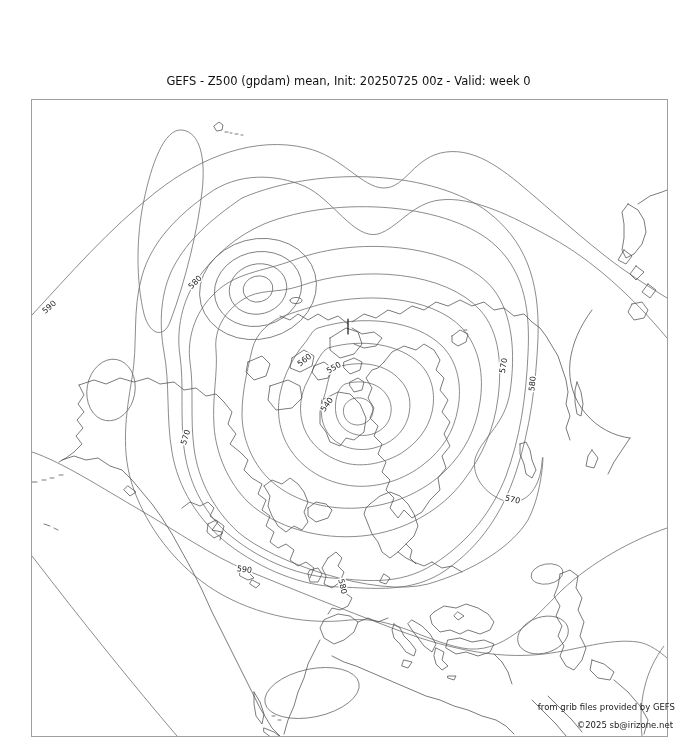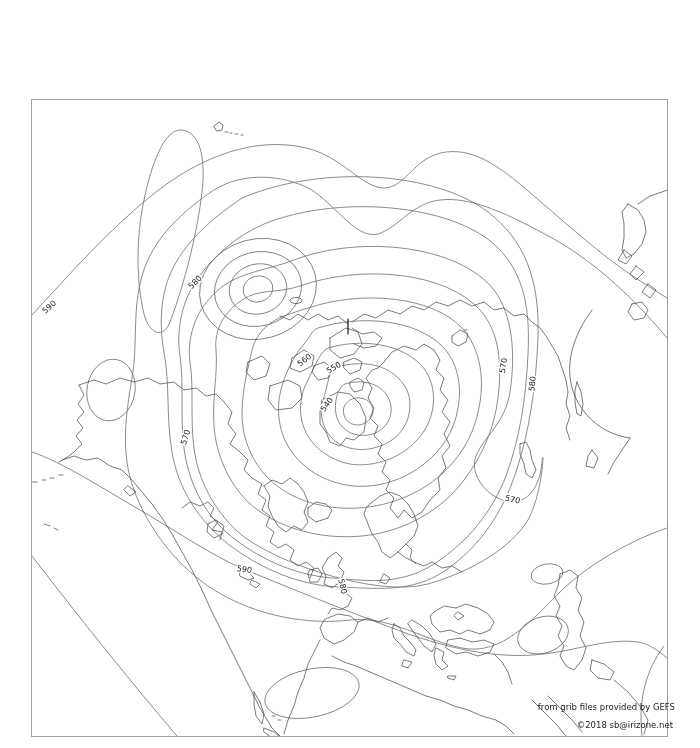--- a/index.html
+++ b/index.html
@@ -15,20 +15,21 @@
   #attr2{right:-6px;top:620px;}
   .contour{fill:none;stroke:#6f6f6f;stroke-width:0.8;}
   .coast{fill:none;stroke:#4f4f4f;stroke-width:0.75;stroke-linejoin:round;stroke-linecap:round;}
   .clabel{font-family:"DejaVu Sans","Liberation Sans",sans-serif;font-size:8px;fill:#222;
           stroke:#fff;stroke-width:3px;paint-order:stroke;text-anchor:middle;}
 </style>
 </head>
 <body>
 
 <div id="stage">
+  <div id="title">GEFS - Z500 (gpdam) mean, Init: 20250725 00z - Valid: week 0</div>
 
   <div id="mapbox" style="border-color: rgb(160, 160, 160);">
     <svg width="635" height="636" viewBox="0 0 635 636">
 
       <g id="contours" class="contour" stroke="#6f6f6f">
 
         <path d="M320,299 c8,-3 17,0 20,7 c3,7 -1,15 -9,18 c-8,3 -17,-1 -19,-9 c-2,-7 1,-13 8,-16 z"></path>
         <path d="M313,284 C330,279 346,283 354,294 C360,302 361,312 356,322 C350,332 338,337 326,335 C314,333 306,325 304,314 C302,303 305,288 313,284 Z"></path>
         <path d="M305,267 C330,260 354,264 368,280 C378,290 380,304 376,318 C371,334 358,344 342,348 C326,352 308,348 298,336 C289,325 287,310 292,297 C296,286 296,270 305,267 Z"></path>
         <path d="M296,248 C330,238 368,244 388,264 C400,276 404,294 400,312 C396,330 384,344 368,354 C350,364 328,368 310,362 C292,356 278,344 272,328 C266,312 268,294 276,280 C282,268 288,252 296,248 Z"></path>
@@ -161,15 +162,15 @@
           <text x="156" y="338" class="clabel" transform="rotate(-72 156 338)">570</text>
           <text x="474" y="266" class="clabel" transform="rotate(-80 474 266)">570</text>
           <text x="503" y="284" class="clabel" transform="rotate(-84 503 284)">580</text>
           <text x="480" y="402" class="clabel" transform="rotate(14 480 402)">570</text>
           <text x="212" y="472" class="clabel" transform="rotate(8 212 472)">590</text>
           <text x="308" y="487" class="clabel" transform="rotate(76 308 487)">580</text>
         </g>
     </svg>
 
     <div id="attr1" class="attr">from grib files provided by GEFS</div>
-    <div id="attr2" class="attr">©2018 sb@irizone.net</div>
+    <div id="attr2" class="attr">©2025 sb@irizone.net</div>
   </div>
 </div>
 
 </body></html>

